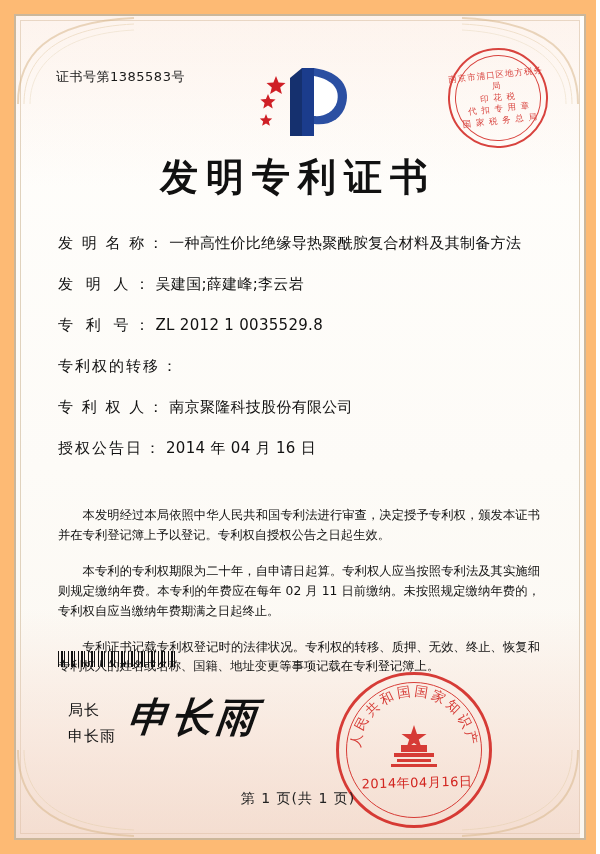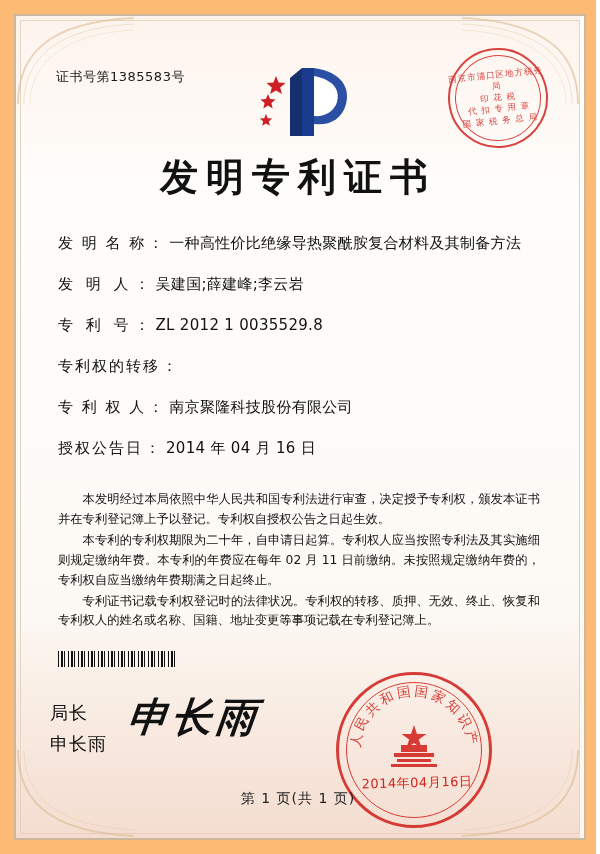--- a/index.html
+++ b/index.html
@@ -146,41 +146,41 @@
   .body-text {
     position: absolute;
     left: 58px; top: 490px;
     width: 482px;
     font-size: 12.3px;
     line-height: 1.62;
     color: #111;
     text-align: justify;
   }
   .body-text p {
-    margin: 0 0 1px 0;
+    margin: 16px 0 1px 0;
     text-indent: 2em;
   }
 
   
   .barcode {
     position: absolute;
     left: 58px; top: 651px;
     width: 118px; height: 16px;
     background:
       repeating-linear-gradient(90deg,
         #111 0 1px, transparent 1px 3px,
         #111 3px 5px, transparent 5px 6px,
         #111 6px 7px, transparent 7px 10px);
   }
 
   
   .sig-label {
     position: absolute;
-    left: 50px; top: 698px;
-    font-size: 18px;
+    left: 68px; top: 698px;
+    font-size: 15px;
     line-height: 1.7;
     color: #111;
     letter-spacing: 1px;
   }
   .sig-hand {
     position: absolute;
     left: 128px; top: 690px;
     font-family: "DejaVu Serif", "Liberation Serif", serif;
     font-size: 40px;
     font-style: italic;

